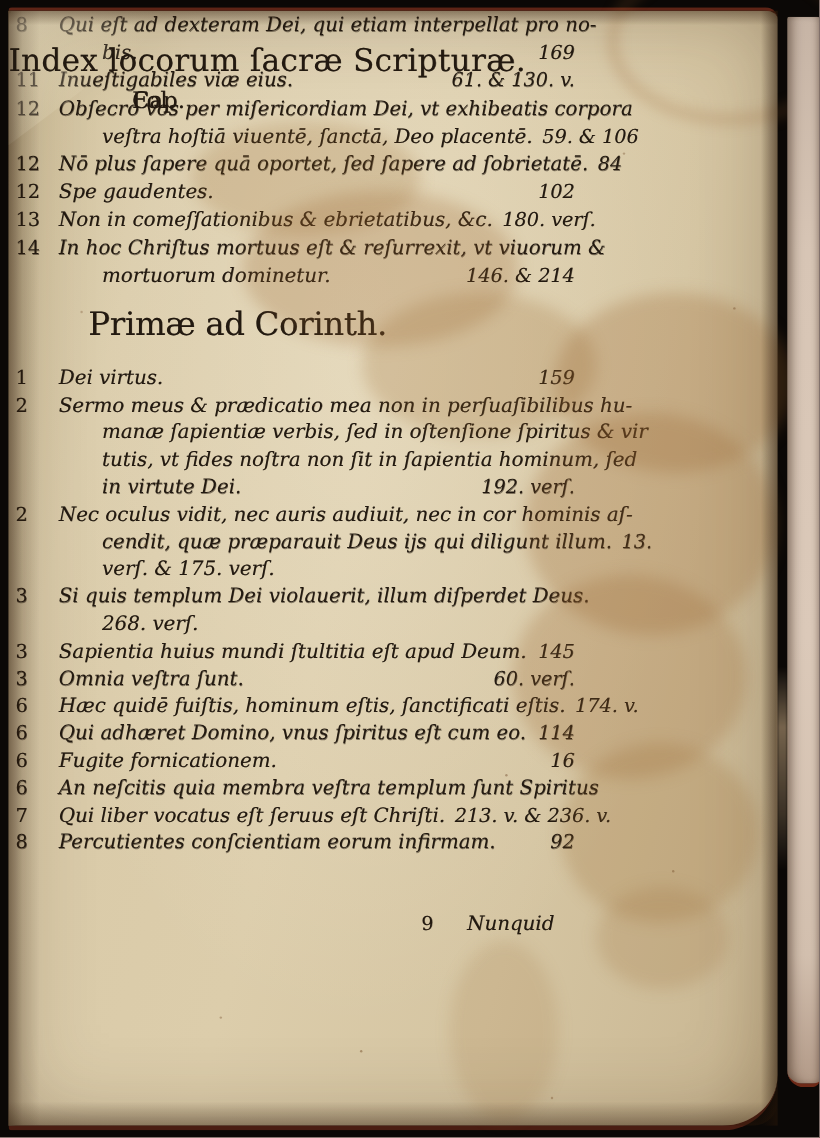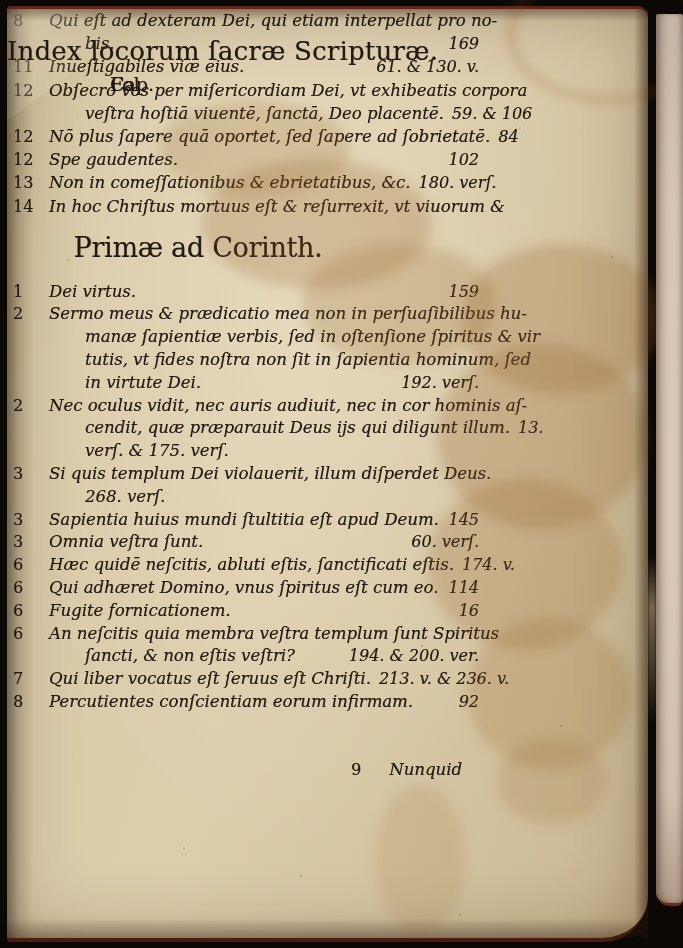--- a/index.html
+++ b/index.html
@@ -143,20 +143,25 @@
           </div>
           <div class="row">
             <span class="cap">13</span>
             <span class="txt">Non in comeſſationibus &amp; ebrietatibus, &amp;c.</span>
             <span class="fol">180. verſ.</span>
           </div>
           <div class="row">
             <span class="cap">14</span>
             <span class="txt">In hoc Chriſtus mortuus eſt &amp; reſurrexit, vt viuorum &amp;</span>
           </div>
+          <div class="row indent">
+            <span class="cap"></span>
+            <span class="txt">mortuorum dominetur.</span>
+            <span class="fol">146. &amp; 214</span>
+          </div>
         </div>
         <div class="section-heading">Primæ ad Corinth.</div>
         <div class="sec sec2">
           <div class="row">
             <span class="cap">1</span>
             <span class="txt">Dei virtus.</span>
             <span class="fol">159</span>
           </div>
           <div class="row">
             <span class="cap">2</span>
@@ -201,41 +206,36 @@
             <span class="txt">Sapientia huius mundi ſtultitia eſt apud Deum.</span>
             <span class="fol">145</span>
           </div>
           <div class="row">
             <span class="cap">3</span>
             <span class="txt">Omnia veſtra ſunt.</span>
             <span class="fol">60. verſ.</span>
           </div>
           <div class="row">
             <span class="cap">6</span>
-            <span class="txt">Hæc quidē neſcitis, abluti eſtis, ſanctificati eſtis.</span>
+            <span class="txt">Hæc quidē fuiſtis, hominum eſtis, ſanctificati eſtis.</span>
             <span class="fol">174. v.</span>
           </div>
           <div class="row">
             <span class="cap">6</span>
             <span class="txt">Qui adhæret Domino, vnus ſpiritus eſt cum eo.</span>
             <span class="fol">114</span>
           </div>
           <div class="row">
             <span class="cap">6</span>
             <span class="txt">Fugite fornicationem.</span>
             <span class="fol">16</span>
           </div>
           <div class="row">
             <span class="cap">6</span>
             <span class="txt">An neſcitis quia membra veſtra templum ſunt Spiritus</span>
-          </div>
-          <div class="row indent">
-            <span class="cap"></span>
-            <span class="txt">ſancti, &amp; non eſtis veſtri?</span>
-            <span class="fol">194. &amp; 200. ver.</span>
           </div>
           <div class="row">
             <span class="cap">7</span>
             <span class="txt">Qui liber vocatus eſt ſeruus eſt Chriſti.</span>
             <span class="fol">213. v. &amp; 236. v.</span>
           </div>
           <div class="row">
             <span class="cap">8</span>
             <span class="txt">Percutientes conſcientiam eorum infirmam.</span>
             <span class="fol">92</span>

